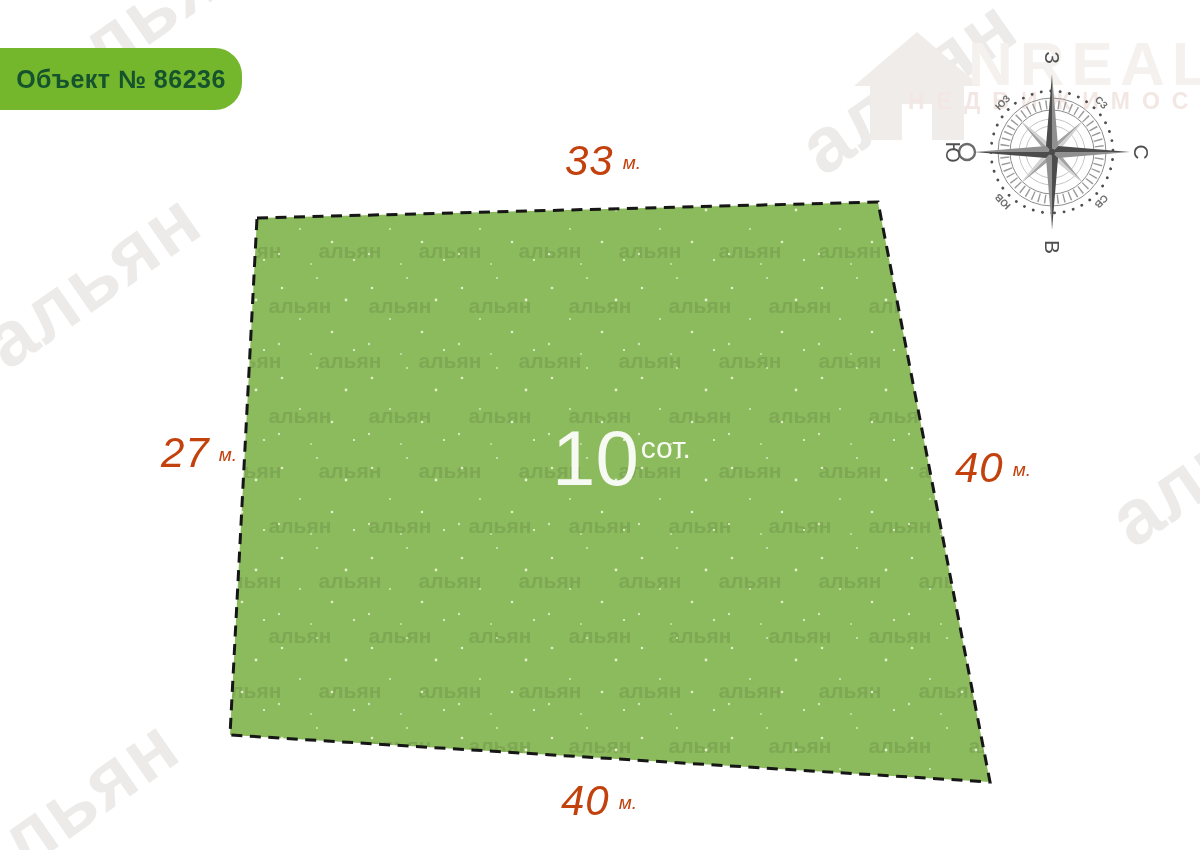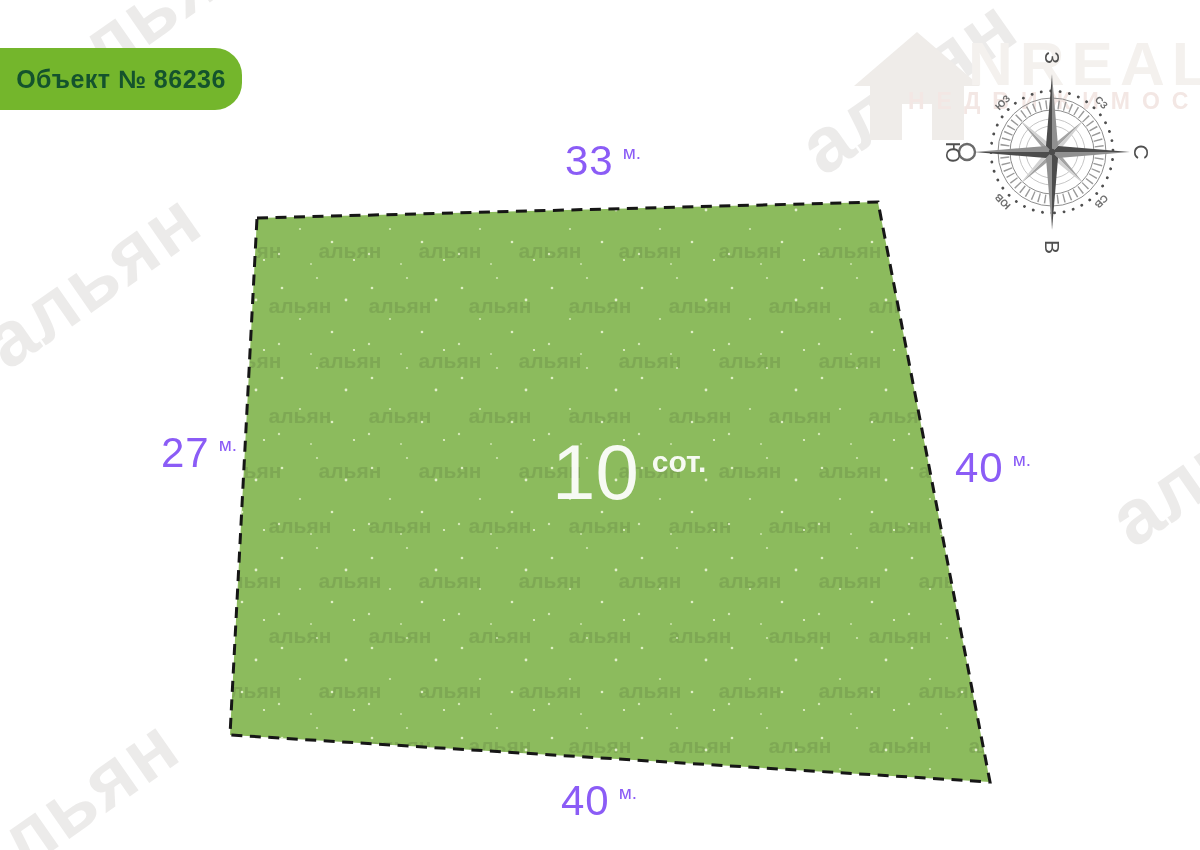--- a/index.html
+++ b/index.html
@@ -25,28 +25,28 @@
   }
   .house{position:absolute;left:852px;top:30px;}
 
   
   .plot-svg{position:absolute;left:0;top:0;}
   .plot-base{fill:var(--plot_green);}
   .plot-stroke{fill:none;stroke:var(--line_dark);stroke-width:3;stroke-dasharray:11 7.5;}
   .wm-t{font-family:"Liberation Sans","DejaVu Sans",sans-serif;font-weight:700;font-size:21px;fill:#000;opacity:0.10;}
 
   
-  .dim{position:absolute;display:flex;align-items:flex-start;color:#8b5cf6;line-height:1;}
+  .dim{position:absolute;display:flex;align-items:center;color:#c2410c;line-height:1;font-style:italic;}
   .dim-num{font-size:42px;letter-spacing:1px;}
   .dim-unit{font-size:19px;margin-left:9px;margin-top:3px;}
 
   
-  .area{position:absolute;left:552px;top:433px;display:flex;align-items:flex-start;color:rgba(255,255,255,0.93);line-height:1;text-align:right;}
+  .area{position:absolute;left:552px;top:419px;display:flex;align-items:flex-start;color:rgba(255,255,255,0.93);line-height:1;text-align:right;}
   .area-num{font-size:78px;font-weight:300;}
-  .area-unit{font-size:30px;font-weight:700;margin-top:14px;margin-left:13px;}
+  .area-unit{font-size:30px;font-weight:400;margin-top:14px;margin-left:2px;}
 
   
   .badge{
     position:absolute;left:0;top:48px;width:242px;height:62px;background:var(--badge_green);
     border-radius:0 27px 27px 0;display:flex;align-items:center;justify-content:center;
     color:#14532d;font-weight:700;font-size:25px;letter-spacing:0.5px;
   }
 
   
   .compass{position:absolute;left:942px;top:42px;transform:rotate(90deg);}

